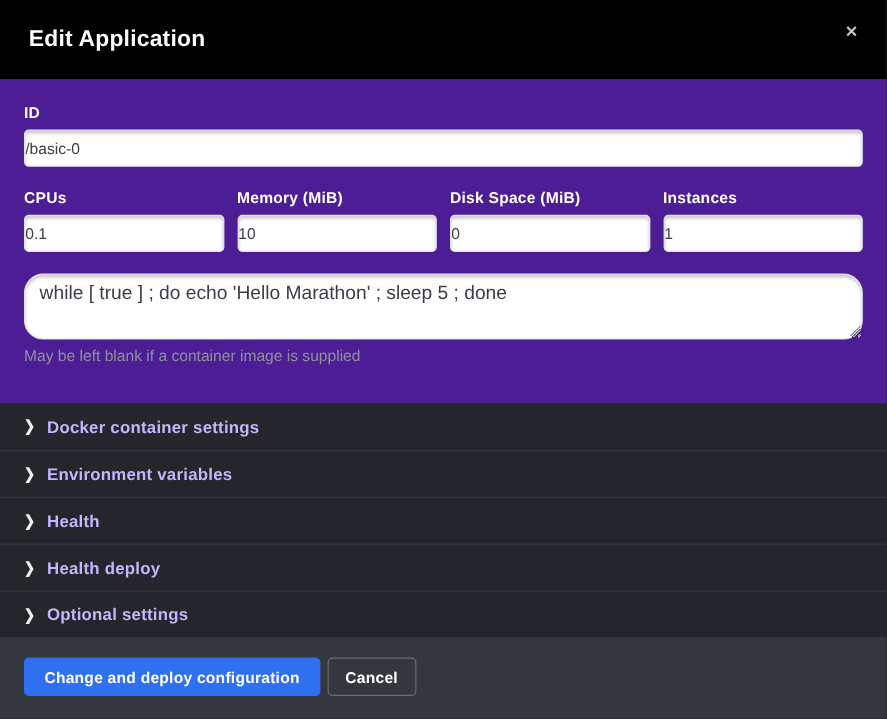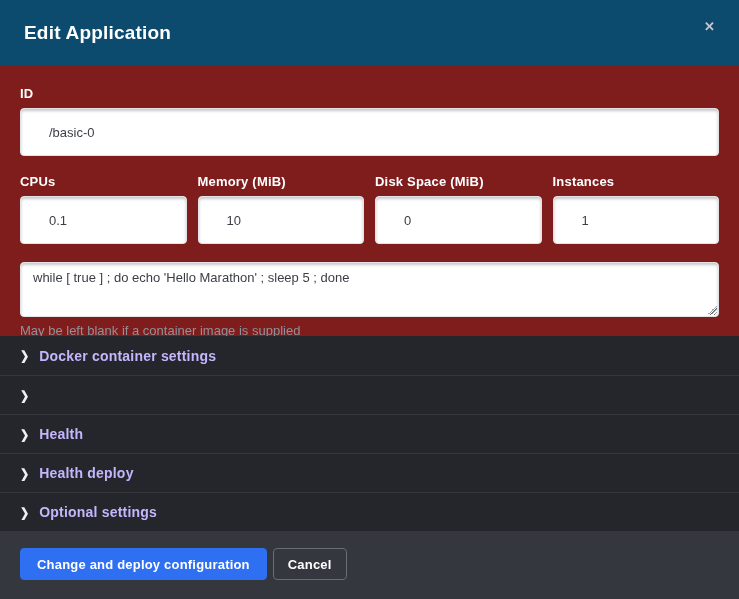--- a/index.html
+++ b/index.html
@@ -12,21 +12,21 @@
     background: #34373e;
     display: flex;
     flex-direction: column;
     overflow: hidden;
     position: relative;
   }
 
   
   .modal-header {
     height: 66px;
-    background: #0c4a6e;
+    background: #000000;
     flex: 0 0 auto;
     display: flex;
     align-items: center;
     justify-content: space-between;
     padding: 0 20px 0 24px;
   }
   .modal-title {
     color: #ffffff;
     font-size: 19px;
     font-weight: bold;
@@ -42,61 +42,61 @@
     line-height: 1;
     padding: 4px;
     margin-top: -14px;
   }
 
   
   .modal-body {
     height: 270px;
     flex: 0 0 auto;
     padding: 20px 20px 0 20px;
-    background: #7f1d1d;
+    background: #4c1d95;
   }
   .field-label {
     display: block;
     color: #ffffff;
     font-size: 13px;
     font-weight: bold;
     margin-bottom: 7px;
     letter-spacing: 0.2px;
   }
   .text-input {
     width: 100%;
-    height: 48px;
+    height: 31px;
     background: #ffffff;
     border: 1px solid #e2e3e6;
     border-radius: 4px;
     box-shadow: inset 0 2px 3px rgba(0,0,0,0.22);
     color: #3b3e45;
     font-family: "Liberation Sans", sans-serif;
     font-size: 13px;
-    padding: 0 28px;
+    padding: 0 0;
     outline: none;
   }
   .grid-row {
     display: grid;
     grid-template-columns: repeat(4, 1fr);
     gap: 11px;
     margin-top: 18px;
   }
   .command-group { margin-top: 18px; }
   .textarea-wrap { position: relative; }
   .command-textarea {
     width: 100%;
     height: 55px;
     background: #ffffff;
     border: 1px solid #e2e3e6;
-    border-radius: 4px;
+    border-radius: 16px;
     box-shadow: inset 0 2px 3px rgba(0,0,0,0.22);
     color: #3b3e45;
     font-family: "Liberation Sans", sans-serif;
-    font-size: 13px;
+    font-size: 16px;
     padding: 7px 12px;
     resize: vertical;
     outline: none;
     display: block;
   }
   .resize-grip {
     position: absolute;
     right: 2px;
     bottom: 3px;
     width: 9px;
@@ -217,20 +217,21 @@
 
   </div>
 
   <div class="sections">
     <div class="section-row">
       <span class="chevron">❯</span>
       <span class="section-label">Docker container settings</span>
     </div>
     <div class="section-row">
       <span class="chevron">❯</span>
+      <span class="section-label">Environment variables</span>
     </div>
     <div class="section-row">
       <span class="chevron">❯</span>
       <span class="section-label">Health</span>
     </div>
     <div class="section-row">
       <span class="chevron">❯</span>
       <span class="section-label">Health deploy</span>
     </div>
     <div class="section-row">

